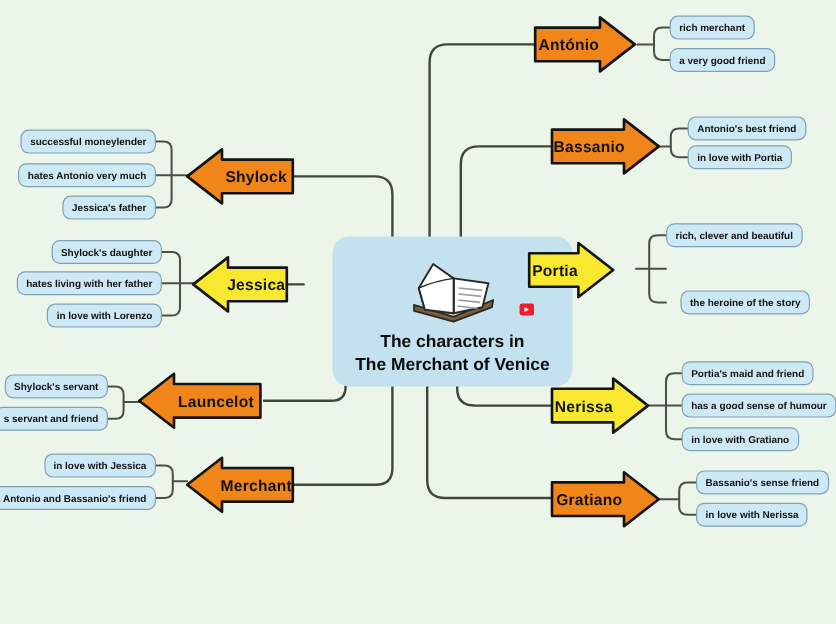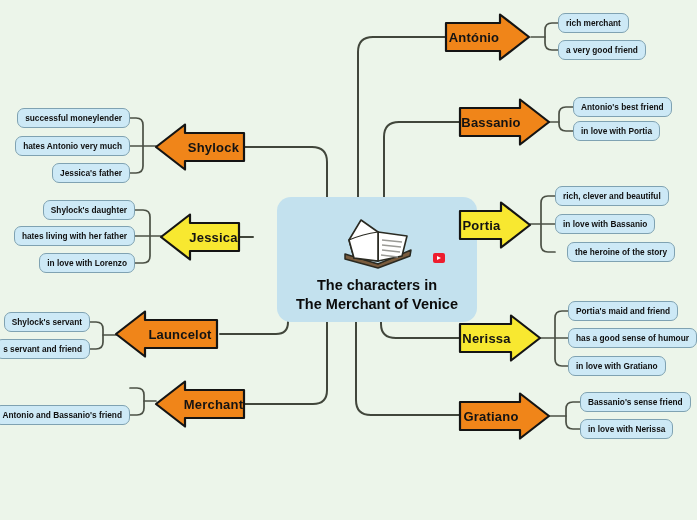--- a/index.html
+++ b/index.html
@@ -117,21 +117,21 @@
       <polygon points="1,10 55,10 55,1.5 84,24 55,46.5 55,38 1,38" stroke="#141414" stroke-width="2.2" stroke-linejoin="round" fill="#f08519"></polygon>
     </svg>
     <span class="lbl">António</span>
   </div>
   <div class="arrow r" style="left:459px; top:98px; width:91px;">
     <svg width="91" height="48" viewBox="0 0 91 48">
       <polygon points="1,10 61,10 61,1.5 90,24 61,46.5 61,38 1,38" stroke="#141414" stroke-width="2.2" stroke-linejoin="round" fill="#f08519"></polygon>
     </svg>
     <span class="lbl">Bassanio</span>
   </div>
-  <div class="arrow r" style="left:459px; top:201px; width:72px;">
+  <div class="arrow r" style="left:440px; top:201px; width:72px;">
     <svg width="72" height="48" viewBox="0 0 72 48">
       <polygon points="1,10 42,10 42,1.5 71,24 42,46.5 42,38 1,38" stroke="#141414" stroke-width="2.2" stroke-linejoin="round" fill="#f8e830"></polygon>
     </svg>
     <span class="lbl">Portia</span>
   </div>
   <div class="arrow r" style="left:459px; top:314px; width:82px;">
     <svg width="82" height="48" viewBox="0 0 82 48">
       <polygon points="1,10 52,10 52,1.5 81,24 52,46.5 52,38 1,38" stroke="#141414" stroke-width="2.2" stroke-linejoin="round" fill="#f8e830"></polygon>
     </svg>
     <span class="lbl">Nerissa</span>
@@ -166,31 +166,31 @@
       <polygon points="89,10 30,10 30,1.5 1,24 30,46.5 30,38 89,38" stroke="#141414" stroke-width="2.2" stroke-linejoin="round" fill="#f08519"></polygon>
     </svg>
     <span class="lbl">Merchant</span>
   </div>
 
   <div class="child" style="left:558px; top:13px;">rich merchant</div>
   <div class="child" style="left:558px; top:40px;">a very good friend</div>
   <div class="child" style="left:573px; top:97px;">Antonio's best friend</div>
   <div class="child" style="left:573px; top:121px;">in love with Portia</div>
   <div class="child" style="left:555px; top:186px;">rich, clever and beautiful</div>
-  <div class="child" style="left:555px; top:214px;">in love with Bassanio</div>
   <div class="child" style="left:555px; top:242px;margin-left:12px;">the heroine of the story</div>
   <div class="child" style="left:568px; top:301px;">Portia's maid and friend</div>
   <div class="child" style="left:568px; top:328px;">has a good sense of humour</div>
   <div class="child" style="left:568px; top:356px;">in love with Gratiano</div>
   <div class="child" style="left:580px; top:392px;">Bassanio's sense friend</div>
   <div class="child" style="left:580px; top:419px;">in love with Nerissa</div>
 
   <div class="child" style="right:567px; top:108px;">successful moneylender</div>
   <div class="child" style="right:567px; top:136px;">hates Antonio very much</div>
   <div class="child" style="right:567px; top:163px;">Jessica's father</div>
   <div class="child" style="right:562px; top:200px;">Shylock's daughter</div>
   <div class="child" style="right:562px; top:226px;">hates living with her father</div>
   <div class="child" style="right:562px; top:253px;">in love with Lorenzo</div>
   <div class="child" style="right:607px; top:312px;">Shylock's servant</div>
   <div class="child" style="right:607px; top:339px;">s servant and friend</div>
+  <div class="child" style="right:567px; top:378px;">in love with Jessica</div>
   <div class="child" style="right:567px; top:405px;">Antonio and Bassanio's friend</div>
 
 </div>
 
 </body></html>

